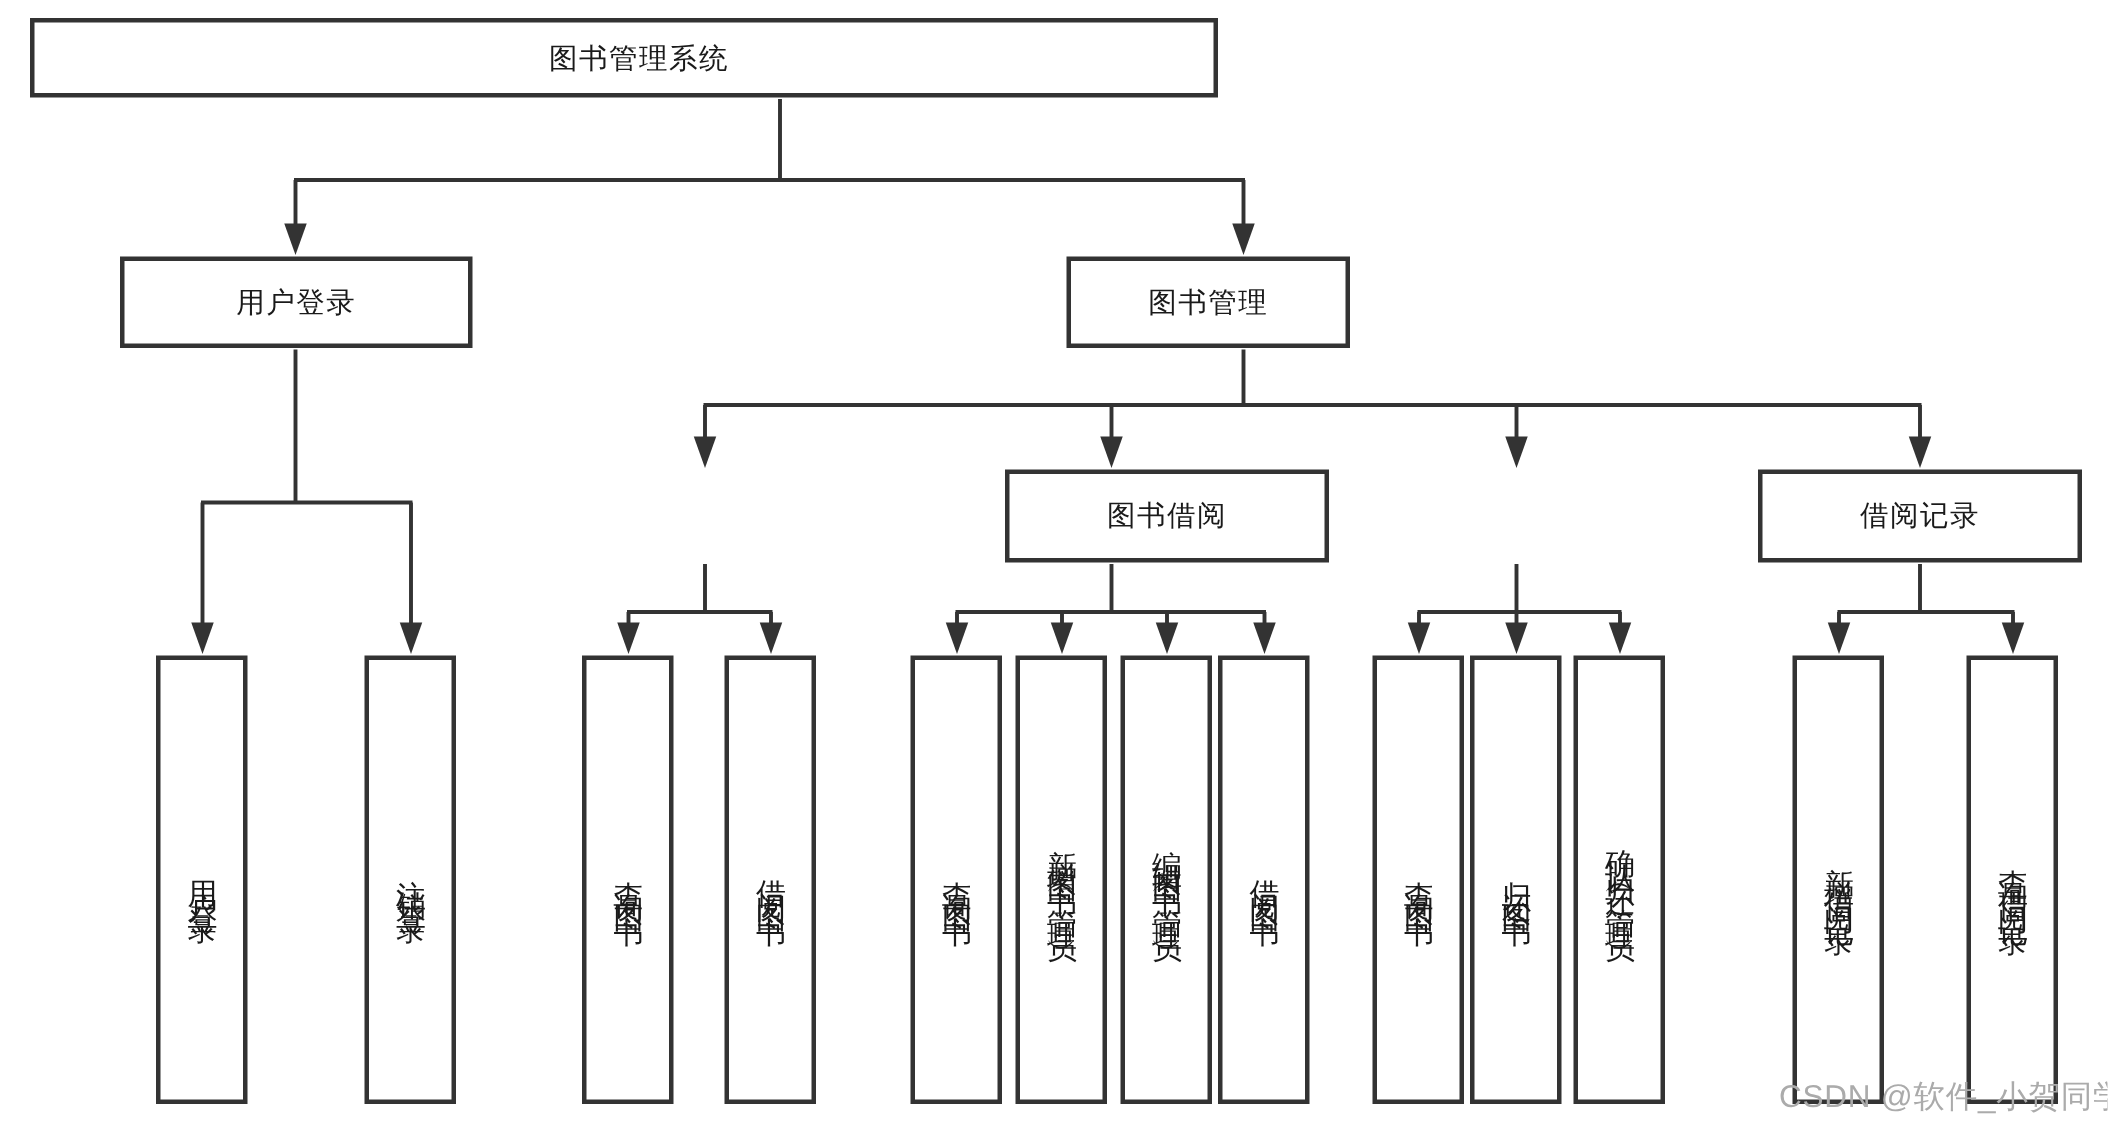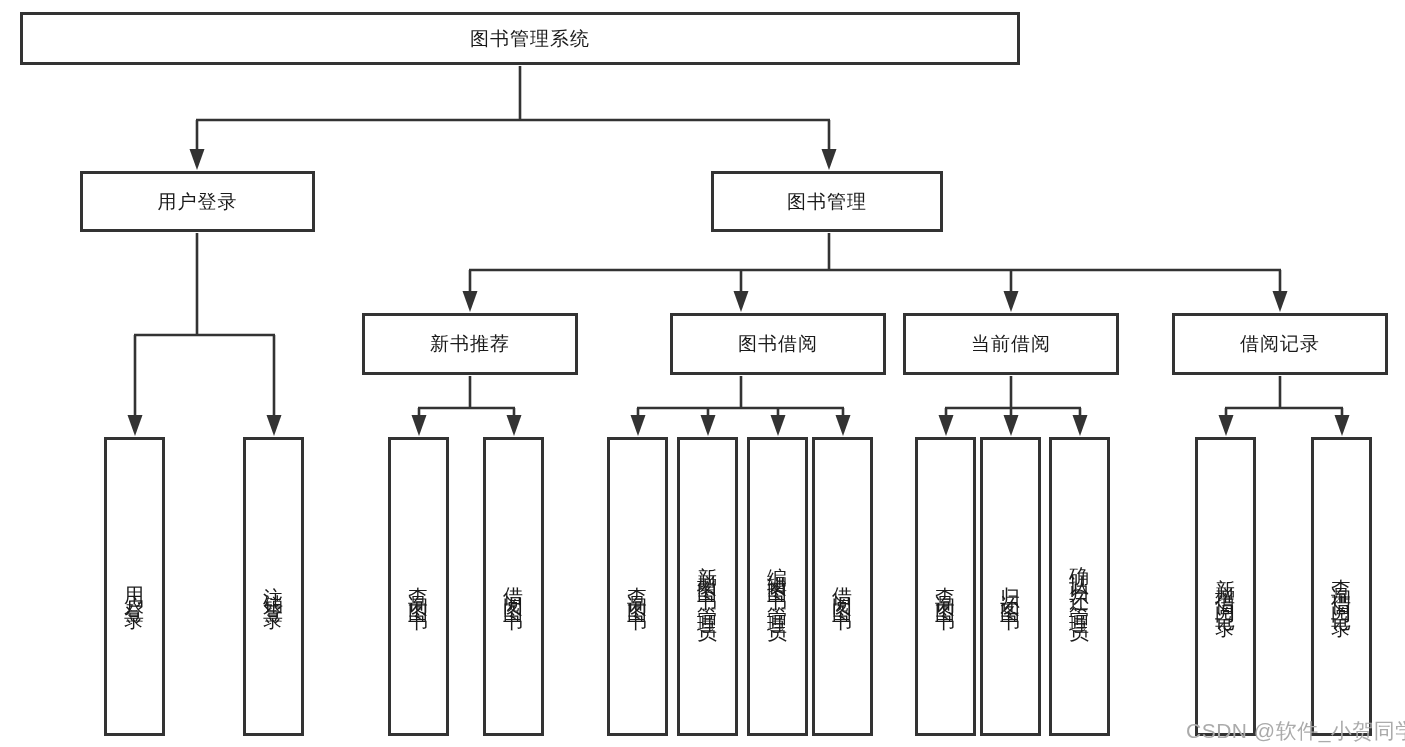--- a/index.html
+++ b/index.html
@@ -34,24 +34,24 @@
   }
   .vtext {
     writing-mode: vertical-rl;
     text-orientation: mixed;
     font-size: 20px;
     letter-spacing: 8px;
     line-height: 1;
     color: #1a1a1a;
   }
   
-  .b-root { left: 20px;  top: 12px;  width: 1000px; height: 53px; padding-left: 20px; }
+  .b-root { left: 20px;  top: 12px;  width: 792px; height: 53px; padding-left: 20px; }
   
   .b-login { left: 80px;  top: 171px; width: 235px; height: 61px; }
-  .b-mgmt  { left: 711px; top: 171px; width: 232px; height: 61px; }
+  .b-mgmt  { left: 711px; top: 171px; width: 189px; height: 61px; }
   
   .b-l3 { top: 313px; width: 216px; height: 62px; }
   .b-new     { left: 362px;  }
   .b-borrow  { left: 633px; margin-left: 37px;  }
   .b-current { left: 903px;  }
   .b-record  { left: 1172px; }
   
   .leaf { top: 437px; width: 61px; height: 299px; }
   .lf0  { left: 104px;  }
   .lf1  { left: 243px;  }
@@ -144,29 +144,23 @@
     <span>图书管理系统</span>
   </div>
 
   <div class="box b-login">
     <span>用户登录</span>
   </div>
   <div class="box b-mgmt">
     <span>图书管理</span>
   </div>
 
-  <div class="box b-l3 b-new">
-    <span>新书推荐</span>
-  </div>
   <div class="box b-l3 b-borrow">
     <span>图书借阅</span>
   </div>
-  <div class="box b-l3 b-current">
-    <span>当前借阅</span>
-  </div>
   <div class="box b-l3 b-record">
     <span>借阅记录</span>
   </div>
 
   <div class="box leaf lf0">
     <span class="vtext">用户登录</span>
   </div>
   <div class="box leaf lf1">
     <span class="vtext">注销登录</span>
   </div>

